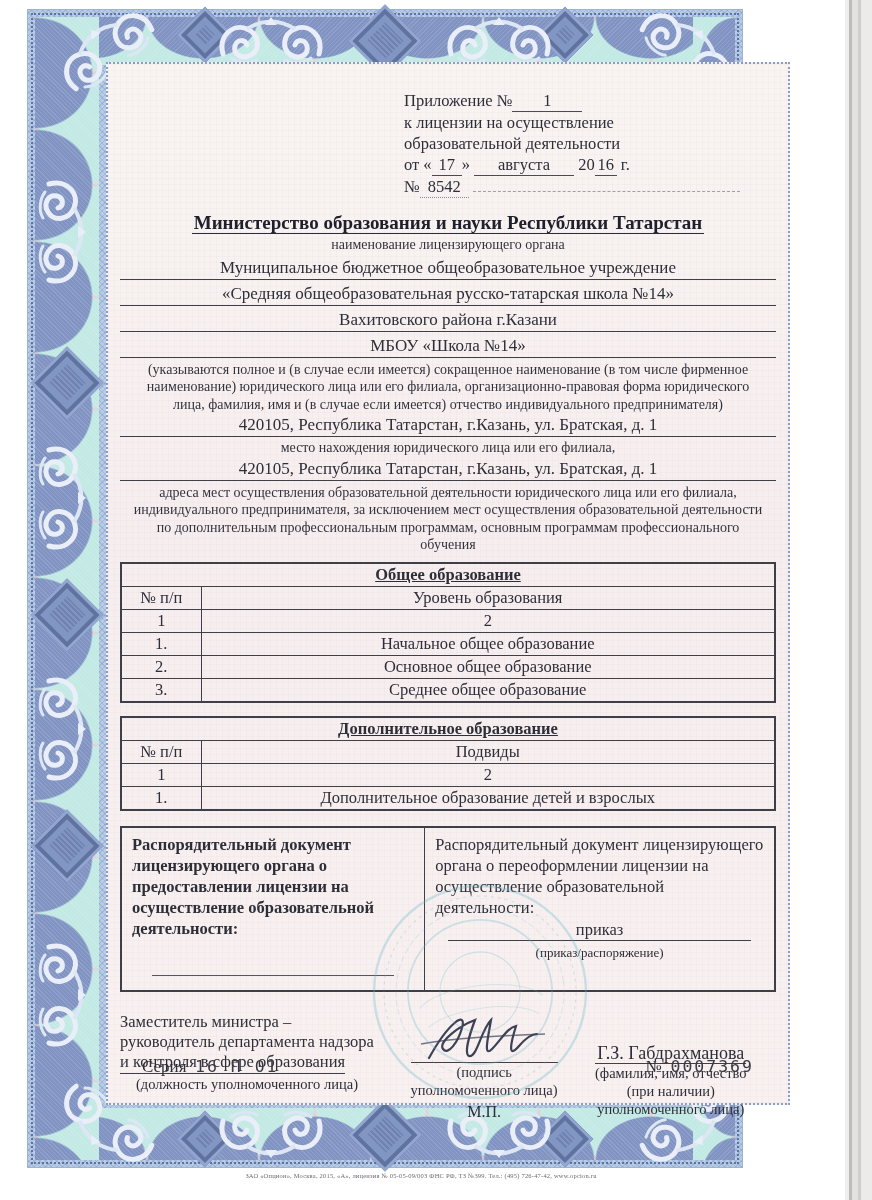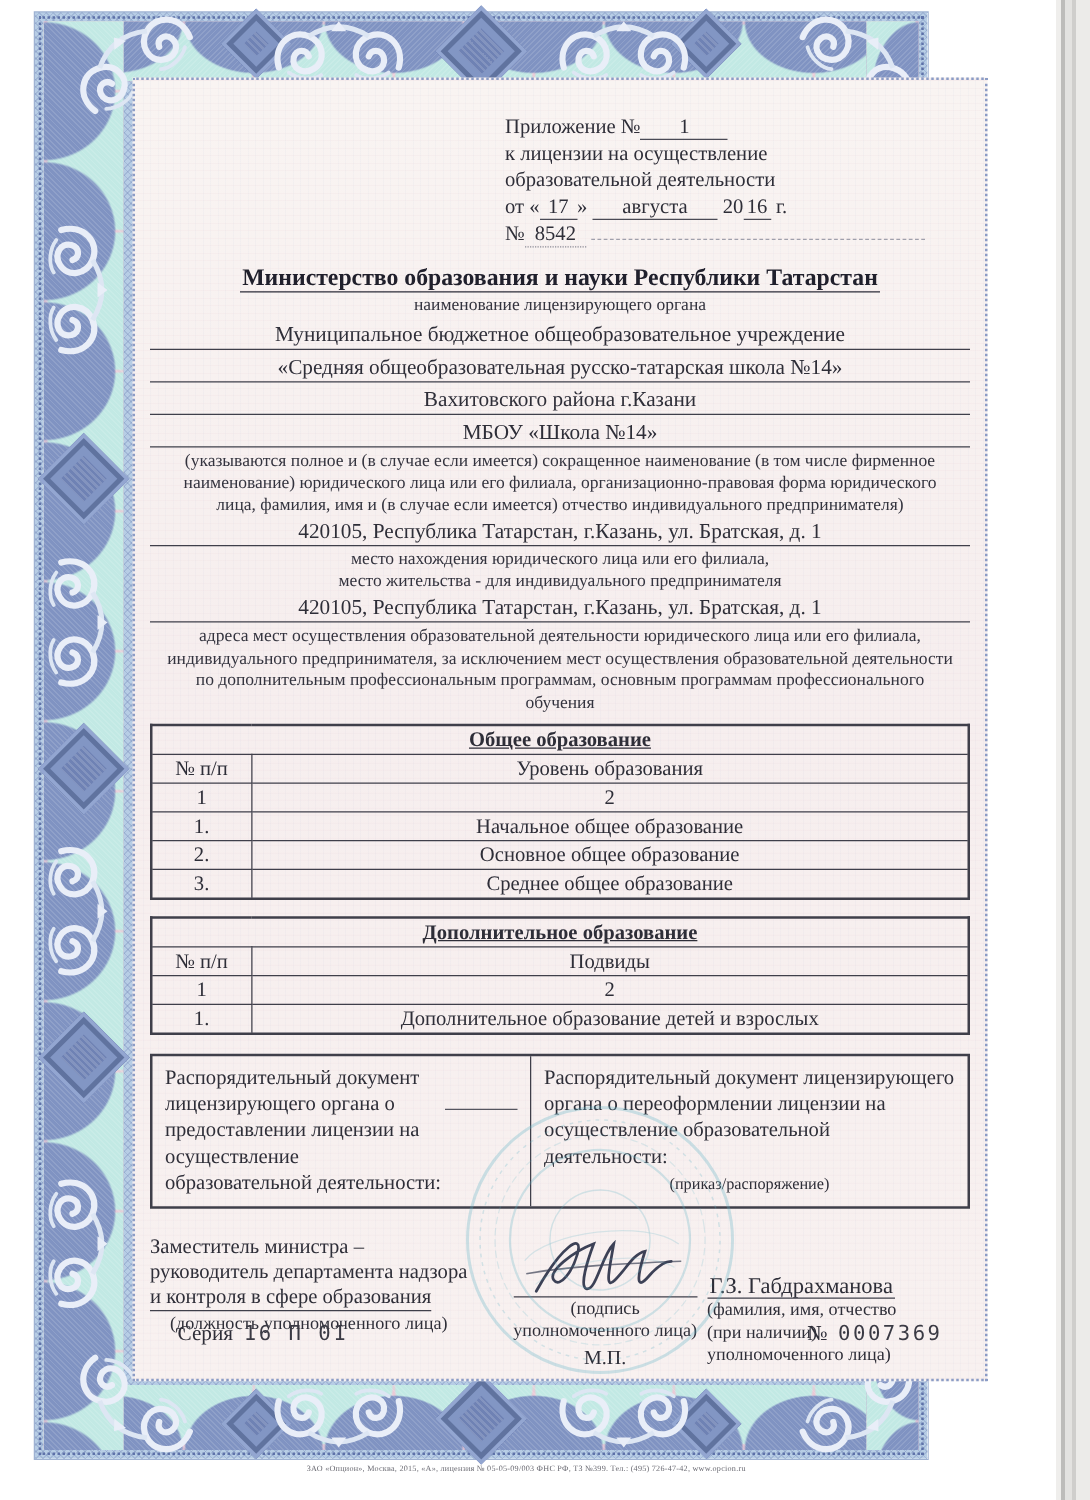--- a/index.html
+++ b/index.html
@@ -80,35 +80,35 @@
   .note{width:97%;margin:3px auto 0 auto;}
   
   table.doc{width:100%;border-collapse:collapse;border:2px solid #3f3f4a;table-layout:fixed;}
   table.doc td{border:1px solid #3f3f4a;text-align:center;font-size:16.5px;padding:1px 4px;color:#2e2e38;}
   td.tbl-title{font-weight:bold;font-size:19px;padding:2px 0;color:#20202c;text-decoration:underline;}
   col.c1{width:80px;}
   .t-gap{height:13px;}
   
   .orders{display:flex;border:2px solid #3f3f4a;margin-top:2px;background:transparent;}
   .orders .cell{box-sizing:border-box;padding:6px 10px 8px 10px;font-size:16.5px;line-height:21px;}
-  .orders .cell.left{width:46.5%;border-right:1.5px solid #3f3f4a;display:flex;flex-direction:row;}
+  .orders .cell.left{width:46.5%;border-right:1.5px solid #3f3f4a;display:flex;flex-direction:column;font-weight:bold;}
   .orders .cell.right{width:53.5%;display:flex;flex-direction:column;}
   .blank-line{margin:24px auto 6px auto;width:86%;border-bottom:1px solid #55555f;height:12px;}
   .prikaz{margin:1px auto 0 auto;width:92%;text-align:center;border-bottom:1px solid #3f3f4a;}
   .prikaz-note{text-align:center;font-size:13px;margin-top:1px;}
   .order-date{margin-top:2px;text-align:center;font-size:17.5px;border-bottom:1.5px solid #3f3f4a;padding-bottom:1px;}
   
   .sig-row{display:flex;margin-top:20px;position:relative;}
   .sig-col1{width:44%;font-size:16.5px;line-height:20px;}
   .sig-col1 .ul{display:inline-block;border-bottom:1.5px solid #3f3f4a;padding-bottom:1px;}
   .sig-col1 .cap{font-size:14.5px;text-align:center;width:88%;}
   .sig-col2{width:23%;position:relative;text-align:center;font-size:14.5px;line-height:18px;}
   .sig-space{height:50px;border-bottom:1px solid #3f3f4a;margin:0 2px;}
   .mp{font-size:16px;margin-top:4px;}
-  .sig-col3{width:33%;text-align:left;font-size:14.5px;line-height:18px;padding-left:6px;box-sizing:border-box;}
+  .sig-col3{width:33%;text-align:center;font-size:14.5px;line-height:18px;padding-left:6px;box-sizing:border-box;}
   .sig-name{font-size:18px;margin-top:32px;border-bottom:1px solid #3f3f4a;display:inline-block;padding:0 2px 1px 2px;color:#2e2e38;}
   .sig-svg{position:absolute;left:6px;top:-8px;width:150px;height:62px;}
   .seal{position:absolute;left:260px;top:816px;width:224px;height:224px;opacity:.55;transform:rotate(-8deg);pointer-events:none;}
   
   .series-row{position:absolute;left:34px;right:34px;bottom:26px;display:flex;justify-content:space-between;align-items:baseline;}
   .series-left{font-size:17px;}
   .series-num{font-family:"DejaVu Sans Mono", monospace;font-size:16.5px;letter-spacing:2px;color:#3a3a44;}
   .series-right{font-size:17px;}
   
   .print-footer{position:absolute;left:0;right:30px;top:1172px;text-align:center;font-size:6.5px;color:#6a6a72;letter-spacing:.2px;}
@@ -221,21 +221,20 @@
     <div class="small-c mt2">наименование лицензирующего органа</div>
 
     <div class="uline mt4">Муниципальное бюджетное общеобразовательное учреждение</div>
     <div class="uline mt4">«Средняя общеобразовательная русско-татарская школа №14»</div>
     <div class="uline mt4">Вахитовского района г.Казани</div>
     <div class="uline mt4">МБОУ «Школа №14»</div>
     <div class="small-c note">(указываются полное и (в случае если имеется) сокращенное наименование (в том числе фирменное наименование) юридического лица или его филиала, организационно-правовая форма юридического лица, фамилия, имя и (в случае если имеется) отчество индивидуального предпринимателя)</div>
 
     <div class="uline mt2">420105, Республика Татарстан, г.Казань, ул. Братская, д. 1</div>
     <div class="small-c mt2">место нахождения юридического лица или его филиала,</div>
-    <div class="small-c">место жительства - для индивидуального предпринимателя</div>
     <div class="uline mt2">420105, Республика Татарстан, г.Казань, ул. Братская, д. 1</div>
     <div class="small-c note">адреса мест осуществления образовательной деятельности юридического лица или его филиала, индивидуального предпринимателя, за исключением мест осуществления образовательной деятельности по дополнительным профессиональным программам, основным программам профессионального обучения</div>
 
     <div class="t-gap" style="height:8px"></div>
 
     <table class="doc">
       <colgroup>
           <col class="c1">
           <col>
         </colgroup>
@@ -294,20 +293,21 @@
 
     <div class="t-gap"></div>
 
     <div class="orders">
       <div class="cell left">
         <div>Распорядительный документ лицензирующего органа о предоставлении лицензии на осуществление образовательной деятельности:</div>
         <div class="blank-line"></div>
       </div>
       <div class="cell right">
         <div>Распорядительный документ лицензирующего органа о переоформлении лицензии на осуществление образовательной деятельности:</div>
+        <div class="prikaz">приказ</div>
         <div class="prikaz-note">(приказ/распоряжение)</div>
       </div>
     </div>
 
     <div class="sig-row">
       <div class="sig-col1">
         <div>Заместитель министра –</div>
         <div>руководитель департамента надзора</div>
         <div><span class="ul">и контроля в сфере образования</span></div>
         <div class="cap">(должность уполномоченного лица)</div>

